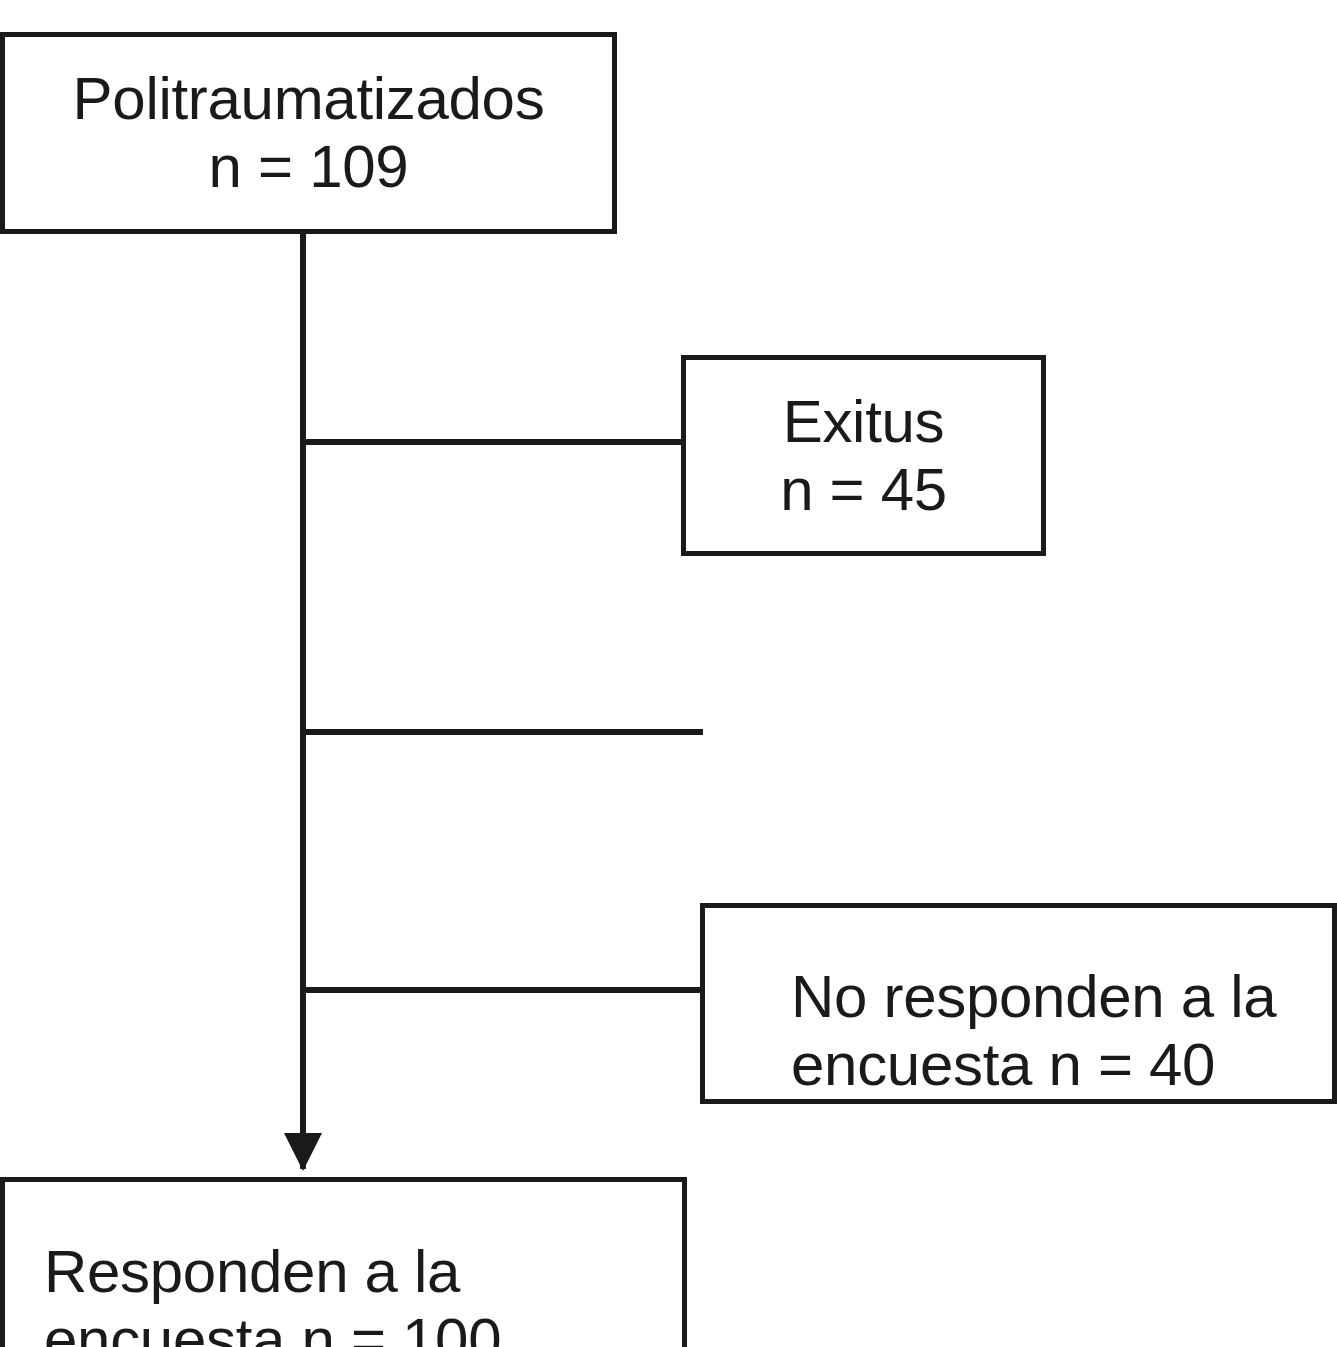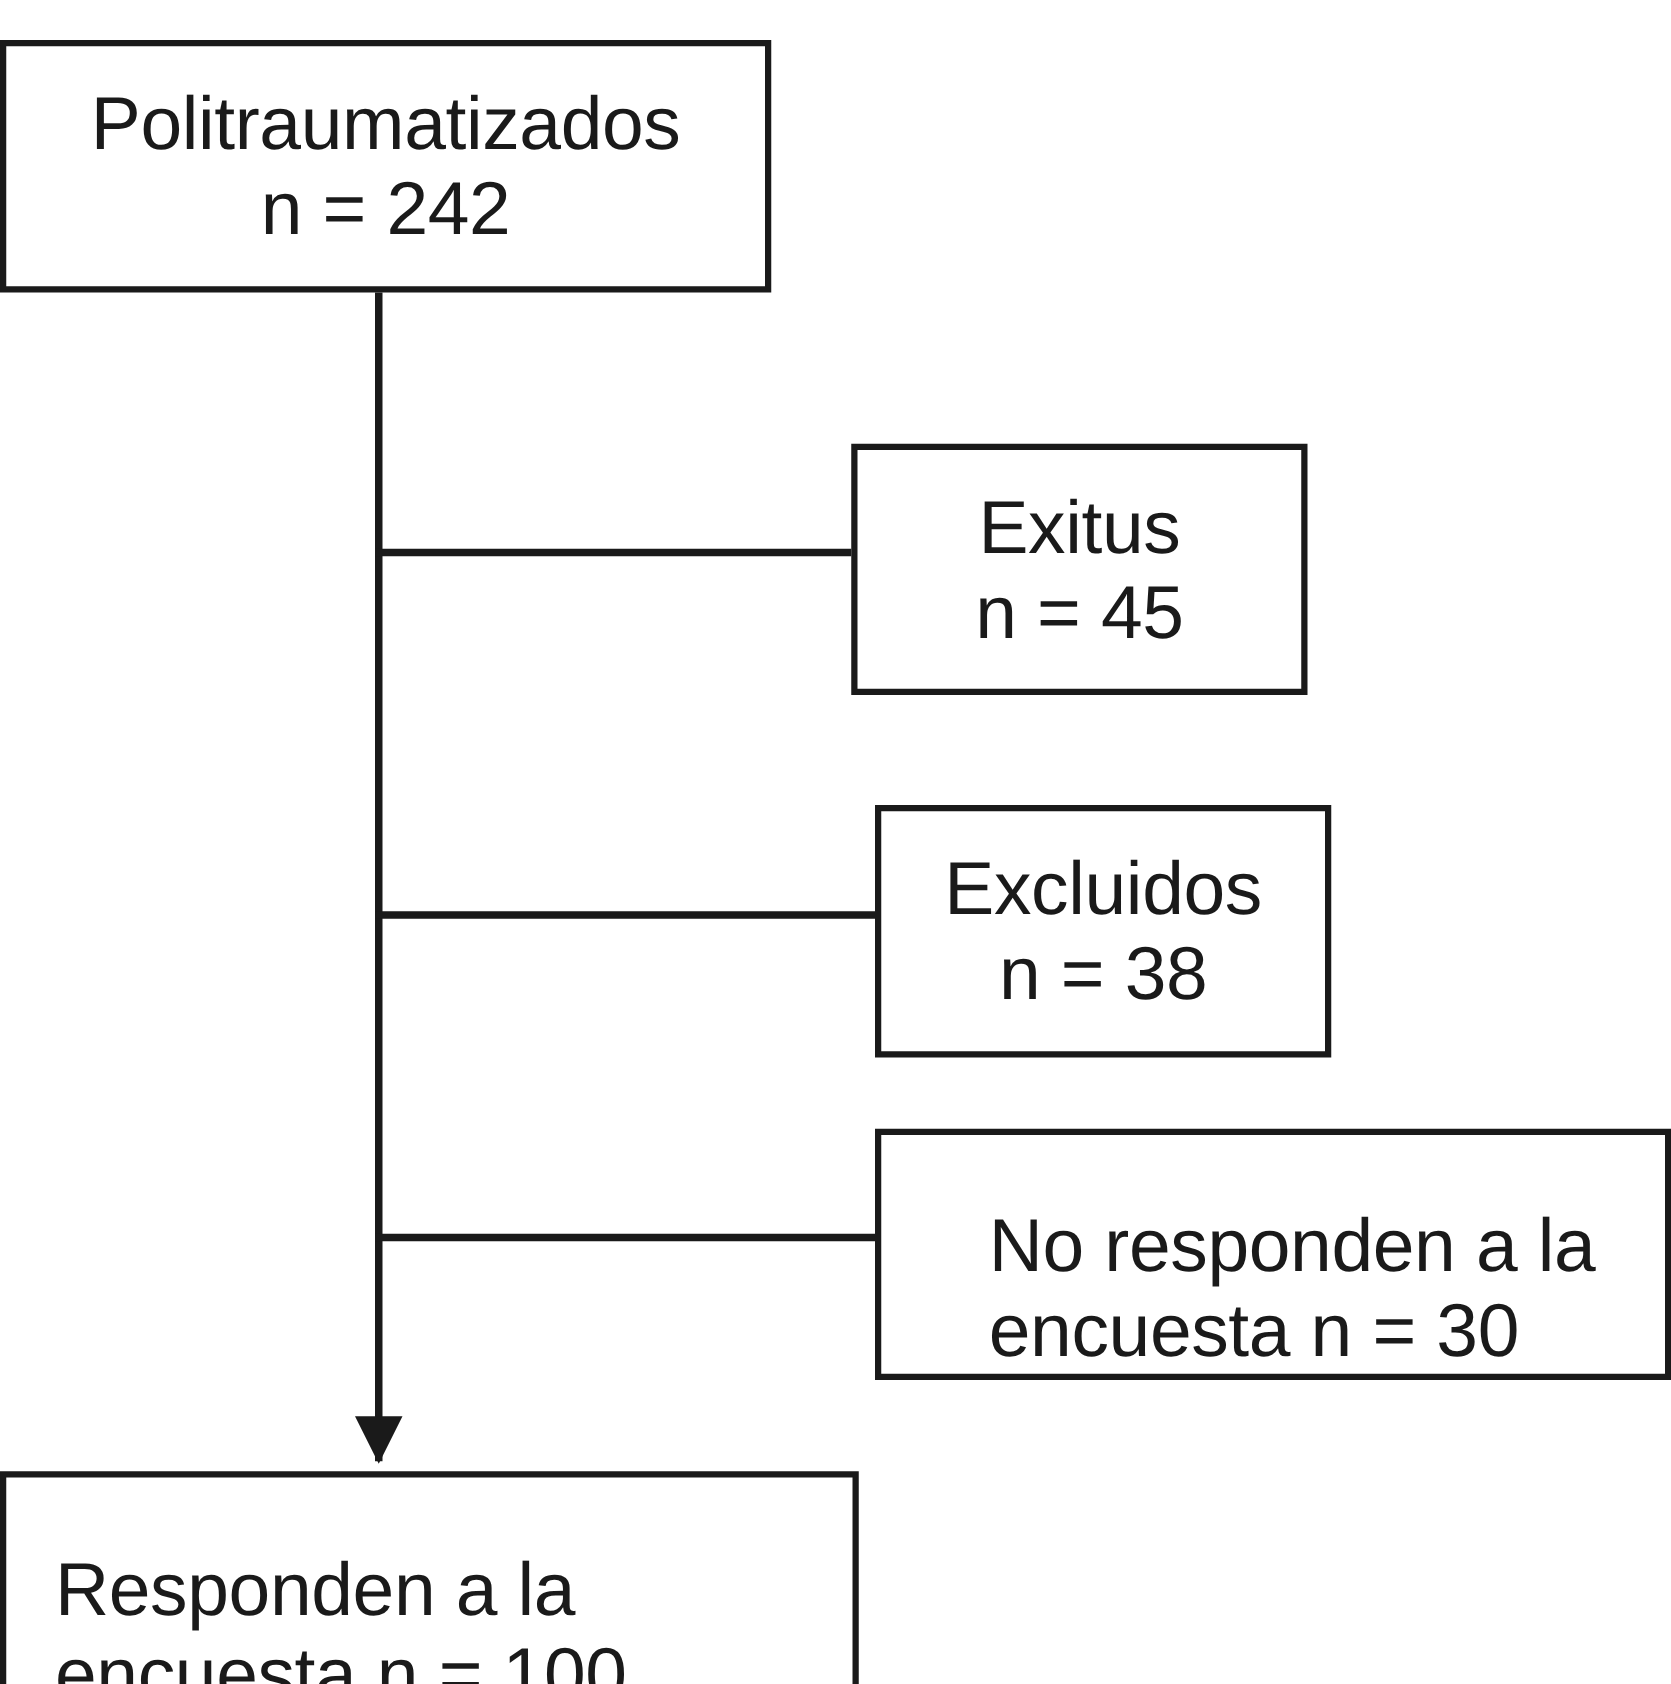--- a/index.html
+++ b/index.html
@@ -77,36 +77,32 @@
 <div id="canvas">
 
   <div class="conn" id="trunk"></div>
   <div class="conn" id="branch-1"></div>
   <div class="conn" id="branch-2"></div>
   <div class="conn" id="branch-3"></div>
   <div id="arrow-head"></div>
 
   <div class="node center-text" id="node-root">
     <span class="line">Politraumatizados</span>
-    <span class="line">n = 242</span>
+    <span class="line">n = 109</span>
   </div>
 
   <div class="node center-text" id="node-exitus">
     <span class="line">Exitus</span>
     <span class="line">n = 45</span>
   </div>
 
-  <div class="node center-text" id="node-excluded">
-    <span class="line">Excluidos</span>
-    <span class="line">n = 38</span>
-  </div>
 
   <div class="node left-text" id="node-noresp">
     <span class="line">No responden a la</span>
-    <span class="line">encuesta n = 30</span>
+    <span class="line">encuesta n = 40</span>
   </div>
 
   <div class="node left-text" id="node-resp">
     <span class="line">Responden a la</span>
     <span class="line">encuesta n = 100</span>
   </div>
 
 </div>
 
 </body></html>

